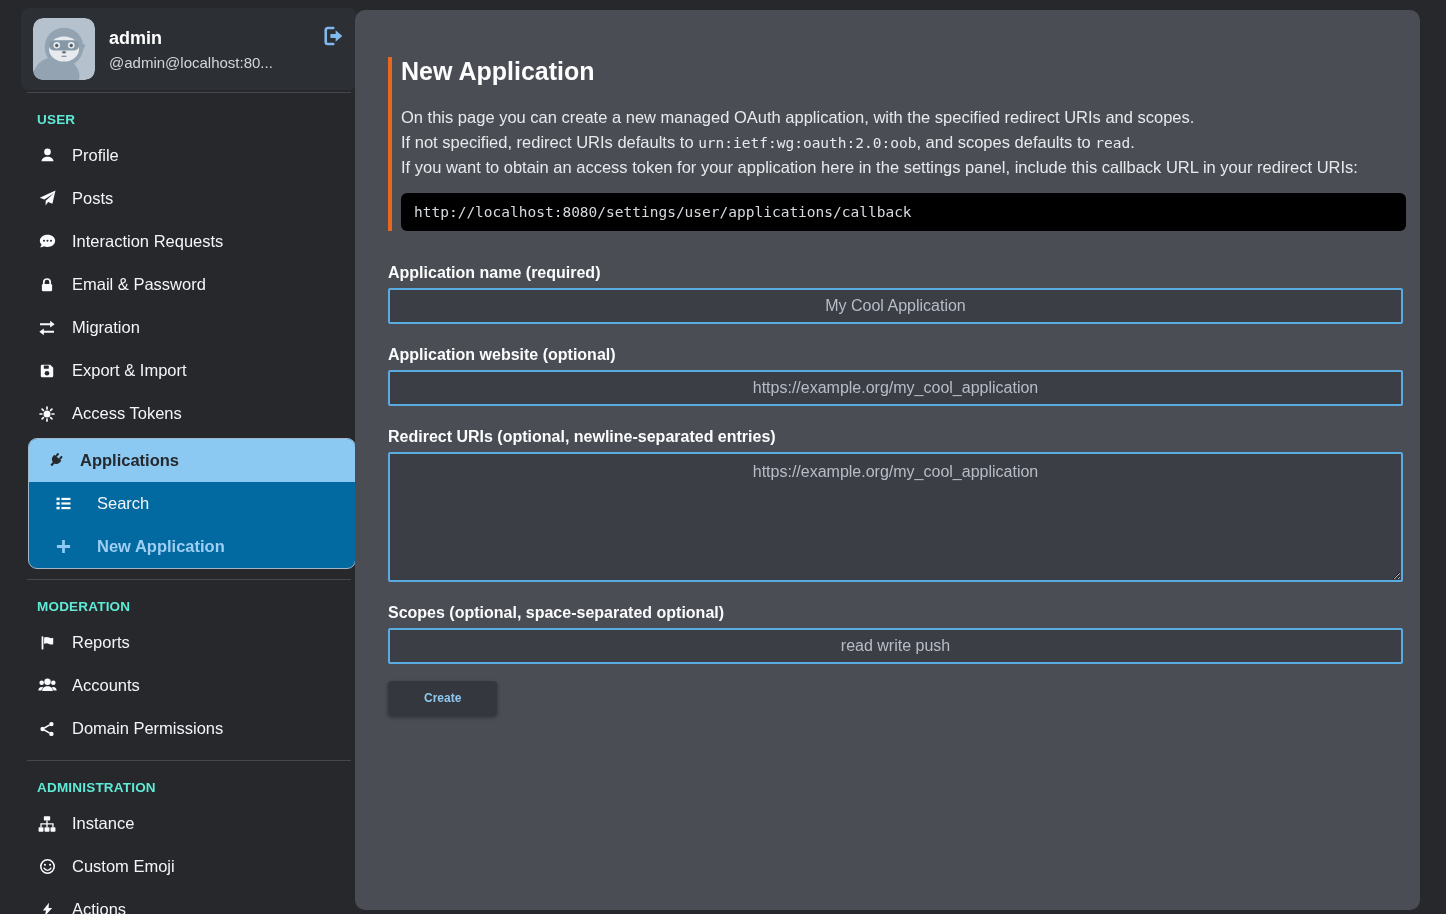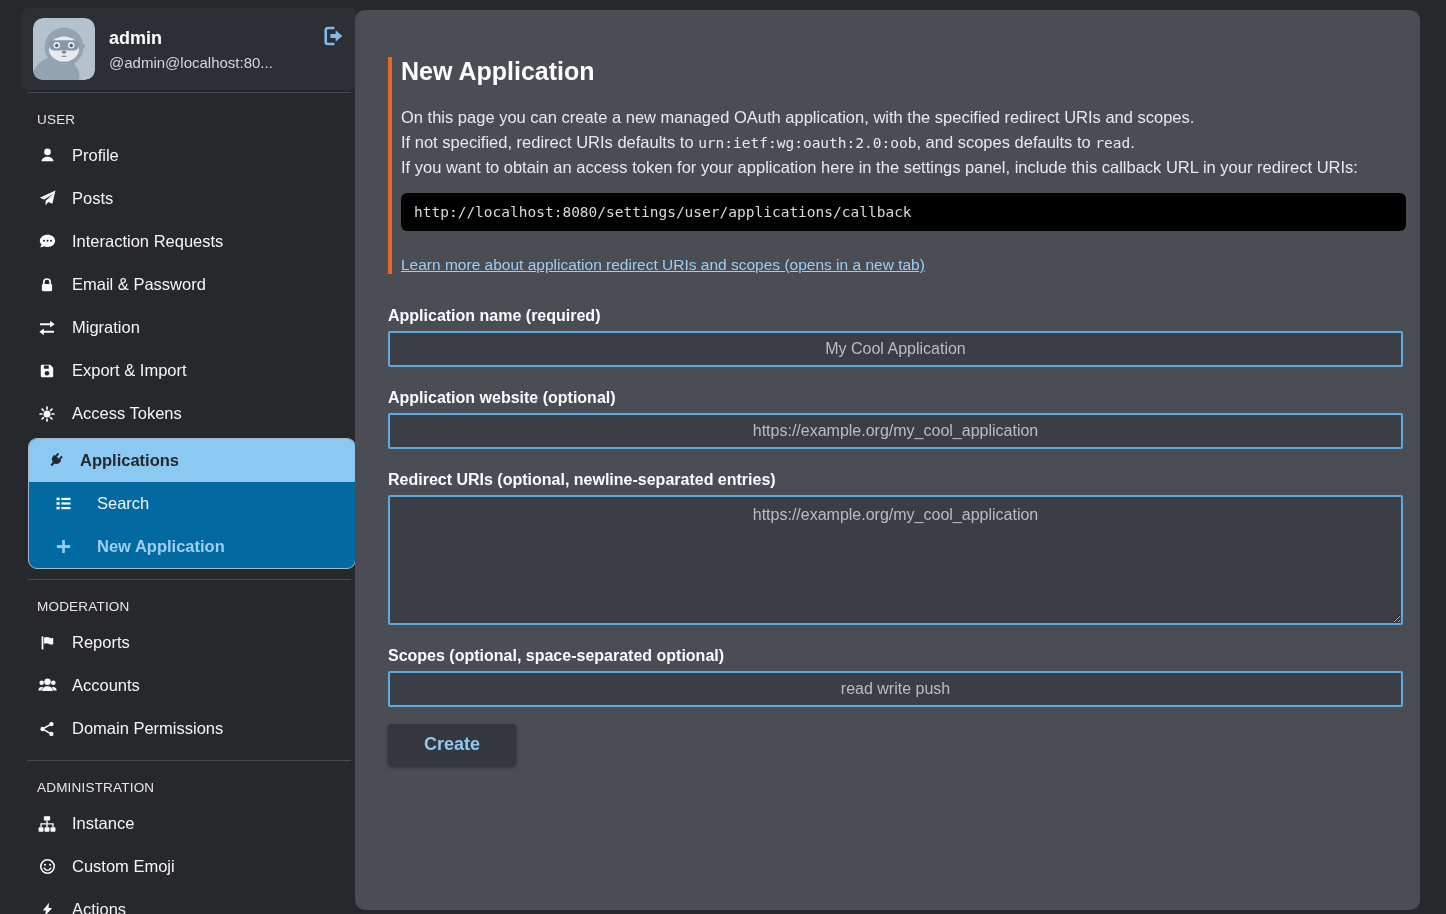--- a/index.html
+++ b/index.html
@@ -18,21 +18,21 @@
     padding:9px 12px; height:82px; position:relative;
   }
   .avatar { width:62px; height:62px; border-radius:10px; overflow:hidden; flex:none; }
   .user-info { flex:1; min-width:0; }
   .username { font-size:18px; font-weight:bold; color:#ffffff; margin-bottom:5px; }
   .handle { font-size:15px; color:#d2d6db; white-space:nowrap; }
   .logout-btn { color:#82b9ec; align-self:flex-start; margin-top:8px; cursor:pointer; flex:none; }
   .divider { height:1px; background:#45484e; margin:2px 6px 0 6px; }
 
   .section-header {
-    color:#e5e5e5; font-weight:normal; font-size:13.5px;
+    color:#5eead4; font-weight:bold; font-size:13.5px;
     margin:19px 0 7px 16px; letter-spacing:.2px;
   }
   .nav-item {
     display:flex; align-items:center; gap:15px;
     padding:12px 4px 12px 16px;
     font-size:16.5px; color:#f4f5f7; cursor:pointer;
     border-radius:6px;
   }
   .nav-icon { width:20px; display:flex; justify-content:center; align-items:center; color:#fafbfc; flex:none; }
 
@@ -78,21 +78,21 @@
     border:2px solid #5babe3; border-radius:2px;
     color:#e8eaed; font-size:16px; font-family:inherit;
     padding:7px 10px; outline:none; display:block;text-align:center;
   }
   .text-input { height:36px; }
   .text-area { height:130px; resize:vertical; padding-top:9px; }
   .text-input::placeholder, .text-area::placeholder { color:#b7bdc7; opacity:1; }
   .scopes-field { margin-bottom:17px; }
   .create-btn {
     background:#34373d; color:#8fc8f0;
-    font-weight:bold; font-size:18px; font-family:inherit;
+    font-weight:bold; font-size:12px; font-family:inherit;
     border:none; border-radius:4px;
     padding:10px 36px; cursor:pointer;
     box-shadow:0 2px 4px rgba(0,0,0,.4);
   }
 </style>
 </head>
 <body>
 
 <div class="sidebar">
 
@@ -334,21 +334,20 @@
 </div>
 
 <div class="panel">
 
   <div class="blockquote">
     <h1 class="page-title">New Application</h1>
     <div class="intro-line">On this page you can create a new managed OAuth application, with the specified redirect URIs and scopes.</div>
     <div class="intro-line"><span>If not specified, redirect URIs defaults to </span><span class="inline-code">urn:ietf:wg:oauth:2.0:oob</span><span>, and scopes defaults to </span><span class="inline-code">read</span><span>.</span></div>
     <div class="intro-line">If you want to obtain an access token for your application here in the settings panel, include this callback URL in your redirect URIs:</div>
     <div class="code-block">http://localhost:8080/settings/user/applications/callback</div>
-    <a class="learn-link">Learn more about application redirect URIs and scopes (opens in a new tab)</a>
   </div>
 
   <div class="form">
 
     <div class="field">
       <div class="field-label">Application name (required)</div>
       <input class="text-input" type="text" placeholder="My Cool Application" style="">
     </div>
 
     <div class="field">

